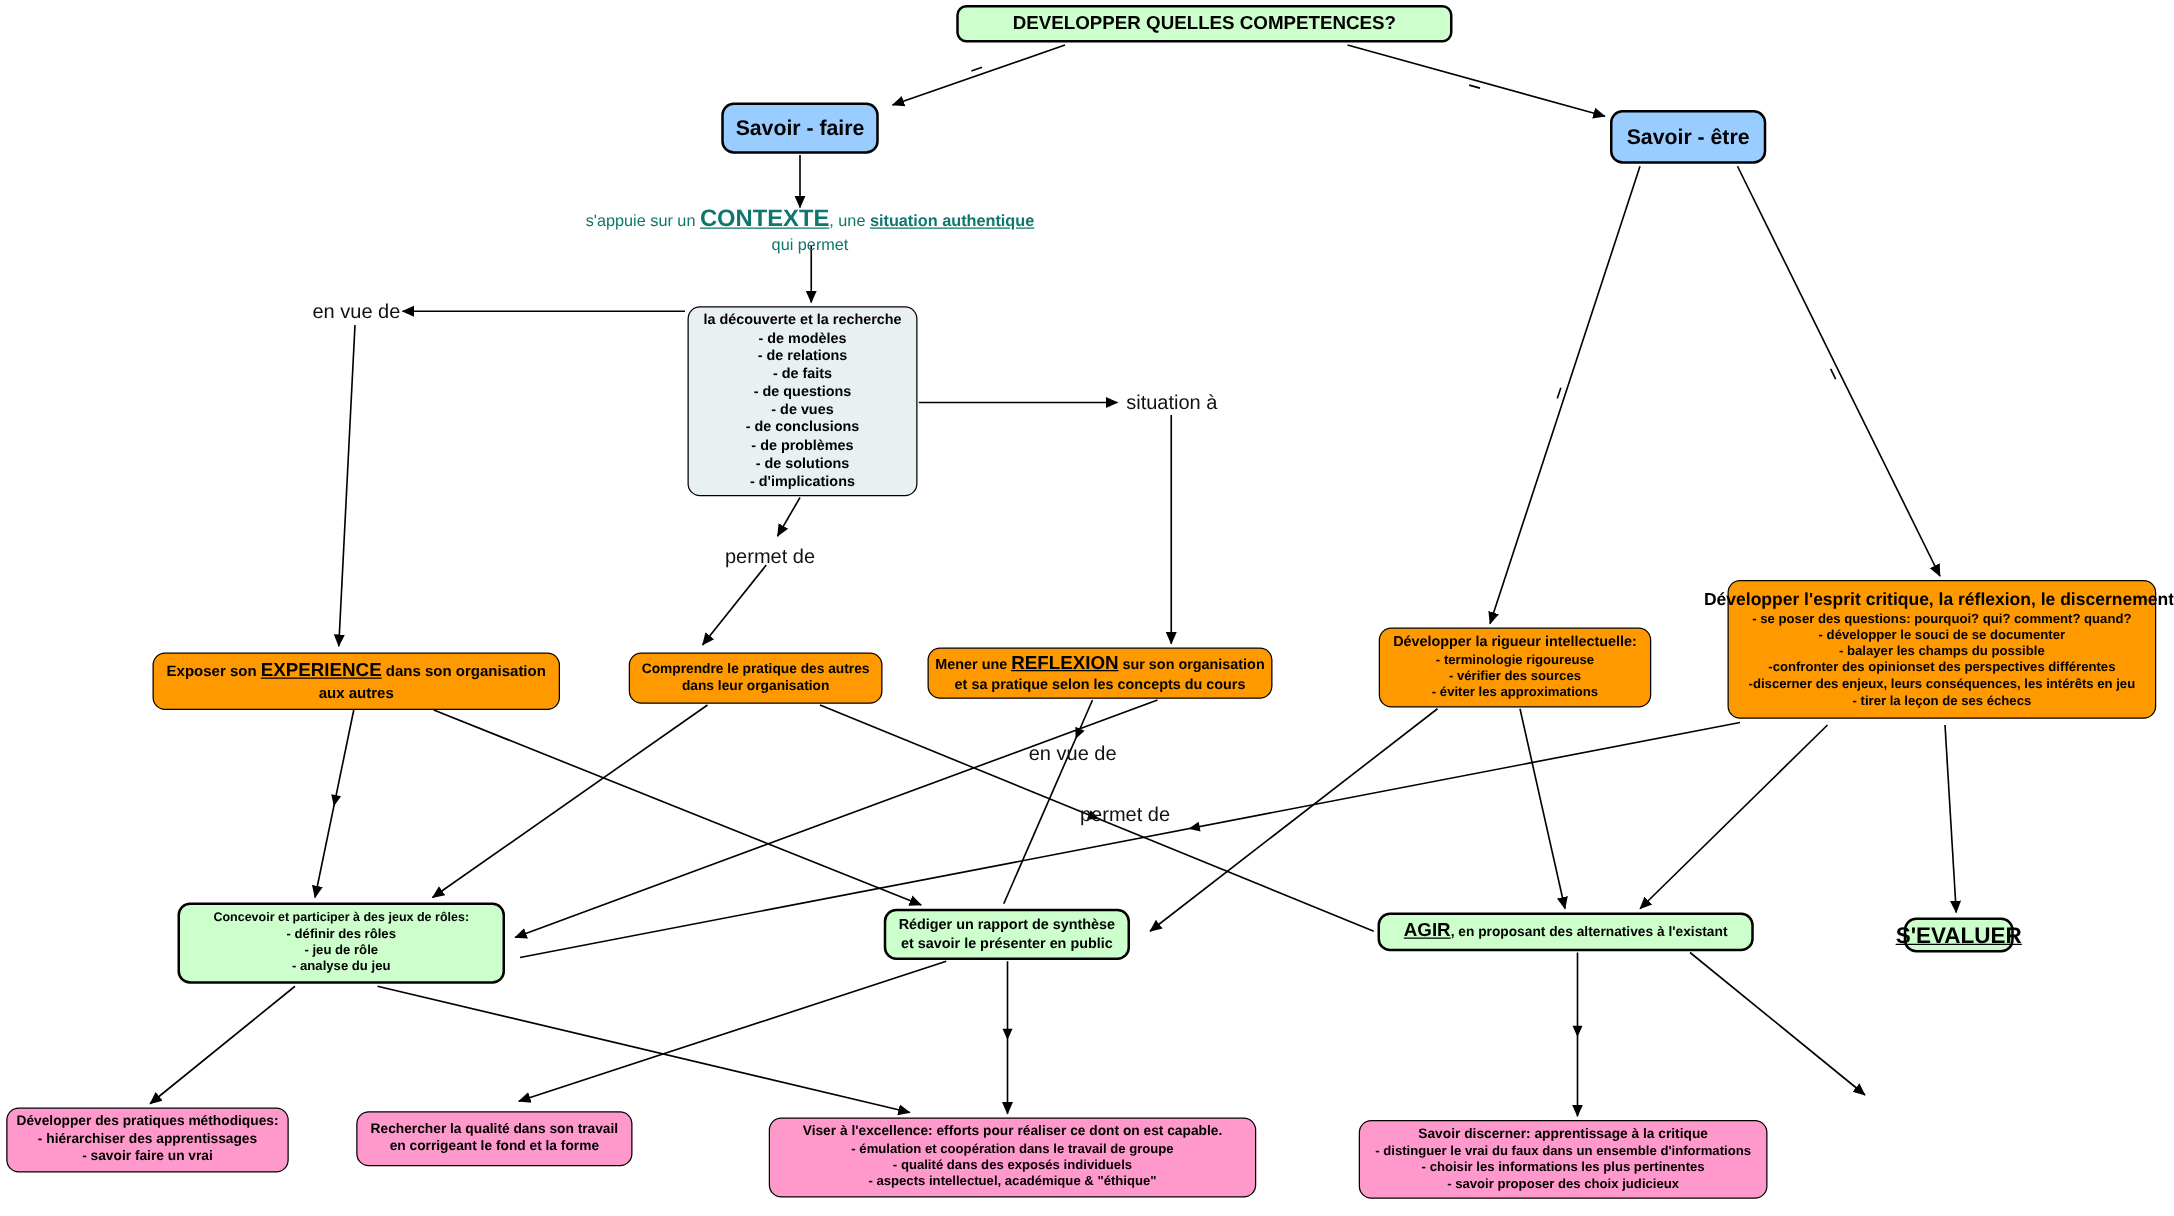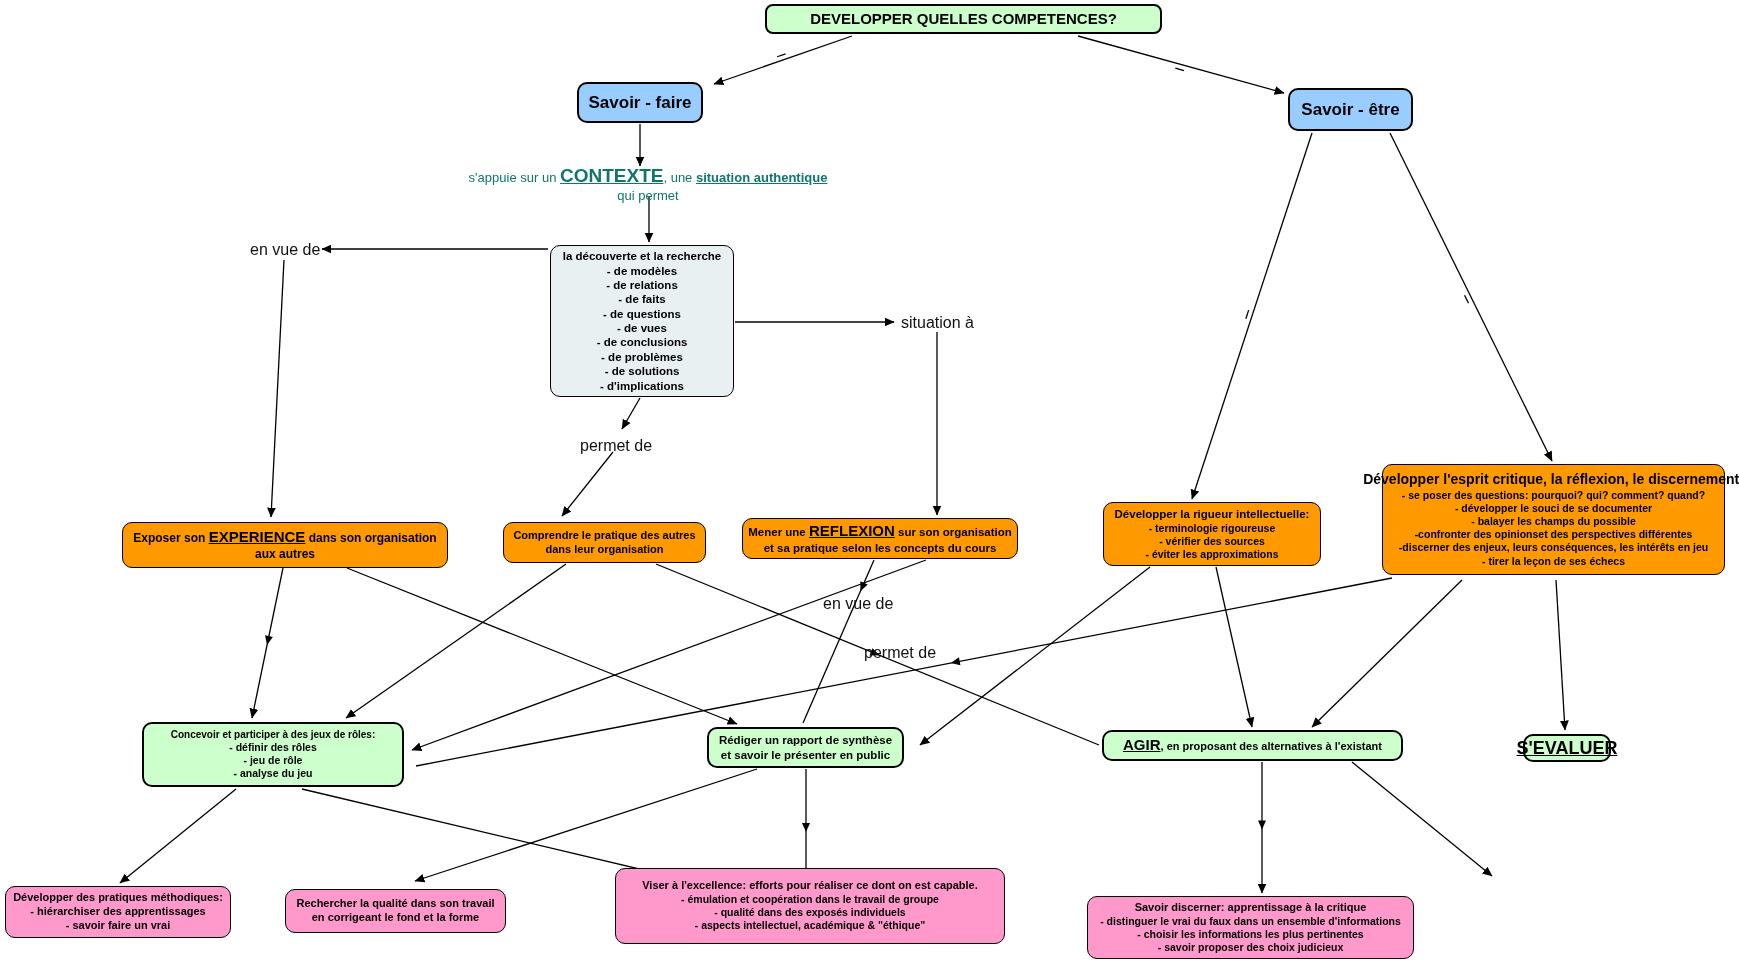--- a/index.html
+++ b/index.html
@@ -177,21 +177,21 @@
     <div>Développer des pratiques méthodiques:</div>
     <div>- hiérarchiser des apprentissages</div>
     <div>- savoir faire un vrai</div>
   </div>
 
   <div class="node pink f11" style="left:285px;top:889px;width:221px;height:44px;">
     <div>Rechercher la qualité dans son travail</div>
     <div>en corrigeant le fond et la forme</div>
   </div>
 
-  <div class="node pink f105" style="left:615px;top:868px;width:390px;height:76px;">
+  <div class="node pink f105" style="left:615px;top:894px;width:390px;height:64px;">
     <div style="font-size:11px;">Viser à l'excellence: efforts pour réaliser ce dont on est capable.</div>
     <div>- émulation et coopération dans le travail de groupe</div>
     <div>- qualité dans des exposés individuels</div>
     <div>- aspects intellectuel, académique &amp; "éthique"</div>
   </div>
 
   <div class="node pink f105" style="left:1087px;top:896px;width:327px;height:63px;">
     <div style="font-size:11px;">Savoir discerner: apprentissage à la critique</div>
     <div>- distinguer le vrai du faux dans un ensemble d'informations</div>
     <div>- choisir les informations les plus pertinentes</div>

